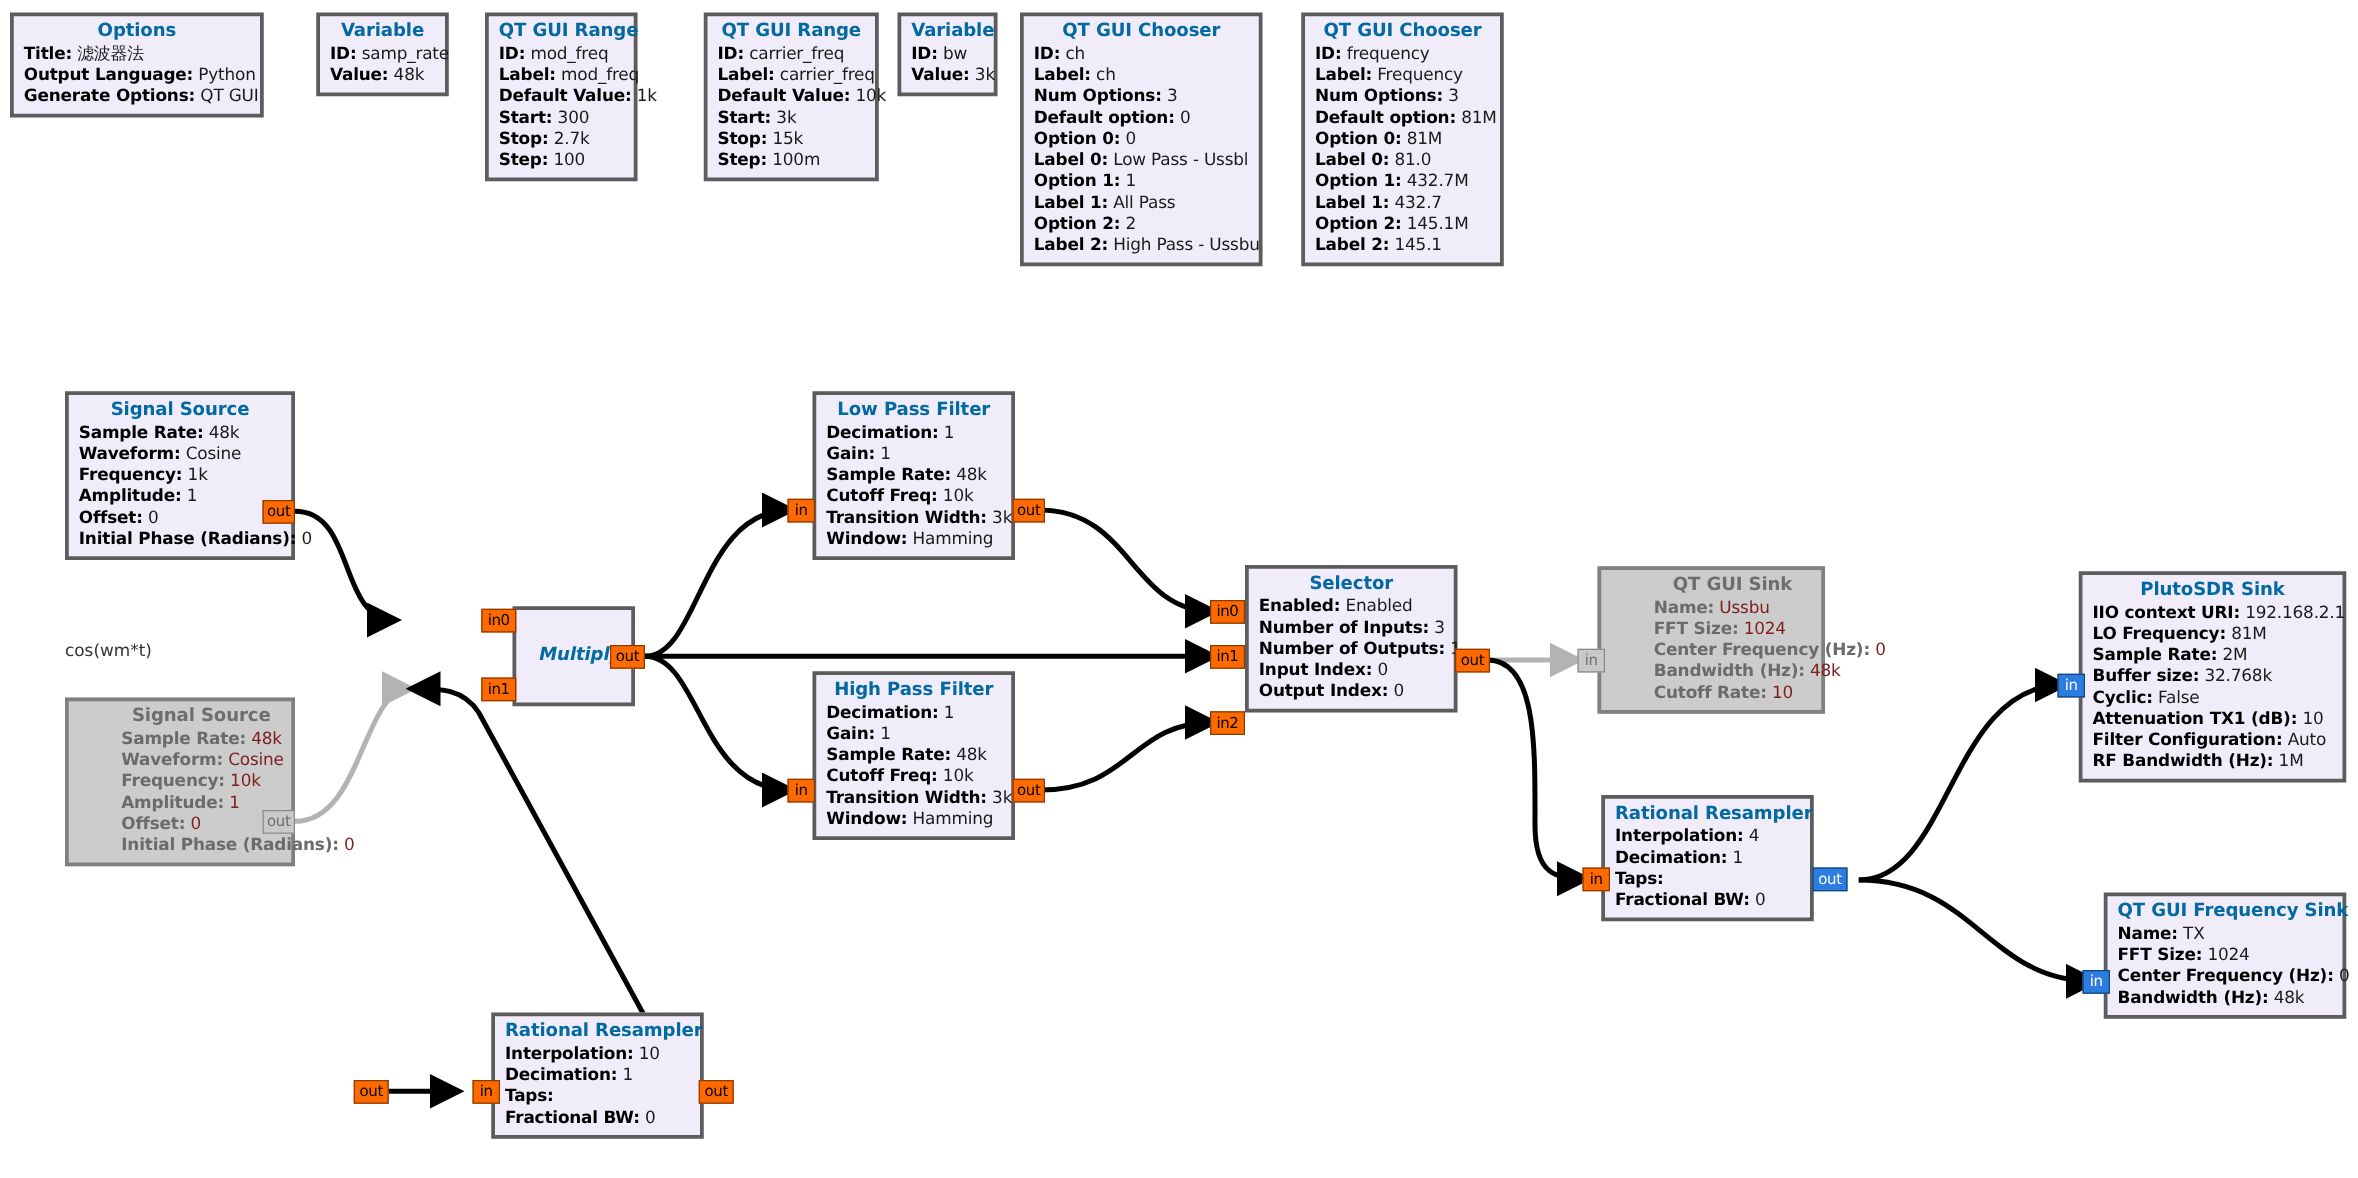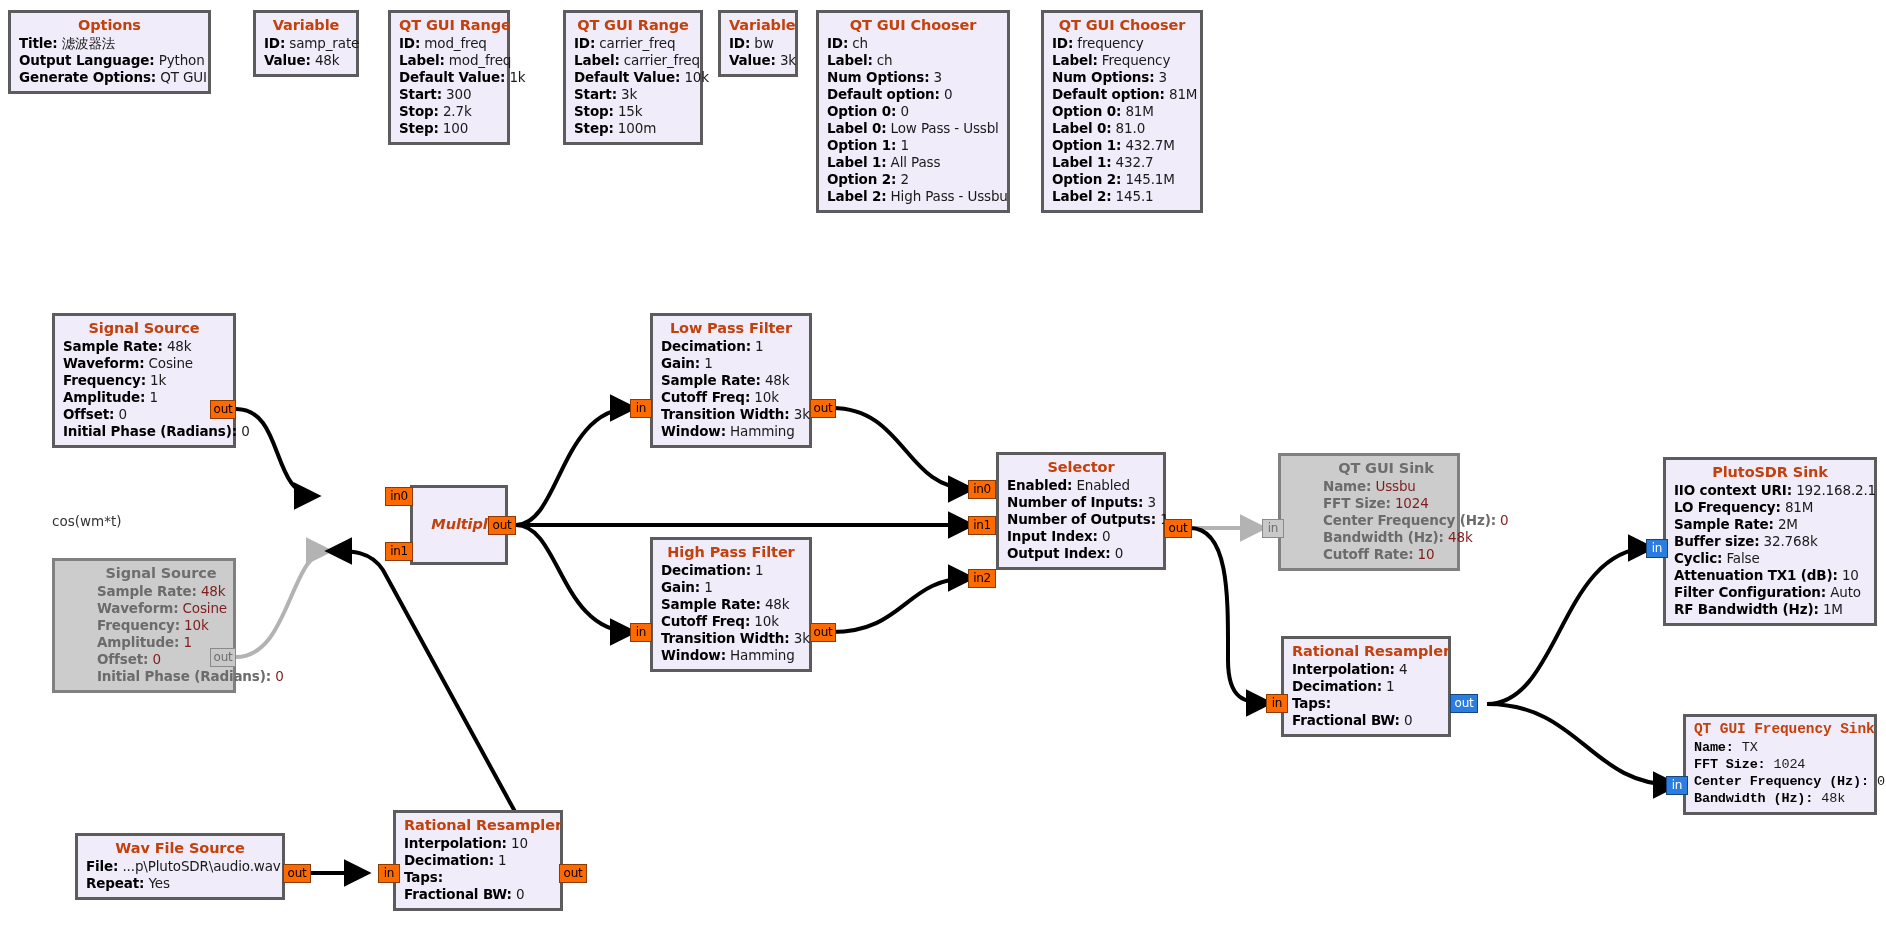--- a/index.html
+++ b/index.html
@@ -35,21 +35,21 @@
   }
   .block.disabled {
     background: #cccccc;
     border-color: #808080;
     padding-left: 42px;
   }
   .block .btitle {
     text-align: center;
     font-weight: bold;
     font-size: 14.5px;
-    color: #c2410c;
+    color: #0369a1;
     margin-bottom: 4px;
     white-space: nowrap;
     letter-spacing: -0.1px;
   }
   .block.disabled .btitle { color: #6e6e6e; }
   .block .prow {
     font-size: 13.5px;
     color: #111111;
     white-space: nowrap;
     margin-bottom: 3.5px;
@@ -302,34 +302,29 @@
     <div class="prow"><span class="pk">LO Frequency:</span> <span class="pv">81M</span></div>
     <div class="prow"><span class="pk">Sample Rate:</span> <span class="pv">2M</span></div>
     <div class="prow"><span class="pk">Buffer size:</span> <span class="pv">32.768k</span></div>
     <div class="prow"><span class="pk">Cyclic:</span> <span class="pv">False</span></div>
     <div class="prow"><span class="pk">Attenuation TX1 (dB):</span> <span class="pv">10</span></div>
     <div class="prow"><span class="pk">Filter Configuration:</span> <span class="pv">Auto</span></div>
     <div class="prow"><span class="pk">RF Bandwidth (Hz):</span> <span class="pv">1M</span></div>
   </div>
   <div class="port blue" style="left:1646px; top:539px; width:22px;">in</div>
 
-  <div class="block" style="left:1683px; top:714px; width:194px;font-family:Liberation Mono, monospace;">
+  <div class="block" style="left:1683px; top:714px; width:194px;">
     <div class="btitle">QT GUI Frequency Sink</div>
     <div class="prow"><span class="pk">Name:</span> <span class="pv">TX</span></div>
     <div class="prow"><span class="pk">FFT Size:</span> <span class="pv">1024</span></div>
     <div class="prow"><span class="pk">Center Frequency (Hz):</span> <span class="pv">0</span></div>
     <div class="prow"><span class="pk">Bandwidth (Hz):</span> <span class="pv">48k</span></div>
   </div>
   <div class="port blue" style="left:1666px; top:776px; width:22px;">in</div>
 
-  <div class="block" style="left:75px; top:833px; width:210px;">
-    <div class="btitle">Wav File Source</div>
-    <div class="prow"><span class="pk">File:</span> <span class="pv">...p\PlutoSDR\audio.wav</span></div>
-    <div class="prow"><span class="pk">Repeat:</span> <span class="pv">Yes</span></div>
-  </div>
   <div class="port" style="left:283px; top:864px; width:28px;">out</div>
 
   <div class="block" style="left:393px; top:810px; width:170px;">
     <div class="btitle">Rational Resampler</div>
     <div class="prow"><span class="pk">Interpolation:</span> <span class="pv">10</span></div>
     <div class="prow"><span class="pk">Decimation:</span> <span class="pv">1</span></div>
     <div class="prow"><span class="pk">Taps:</span> <span class="pv"></span></div>
     <div class="prow"><span class="pk">Fractional BW:</span> <span class="pv">0</span></div>
   </div>
   <div class="port" style="left:378px; top:864px; width:22px;">in</div>

